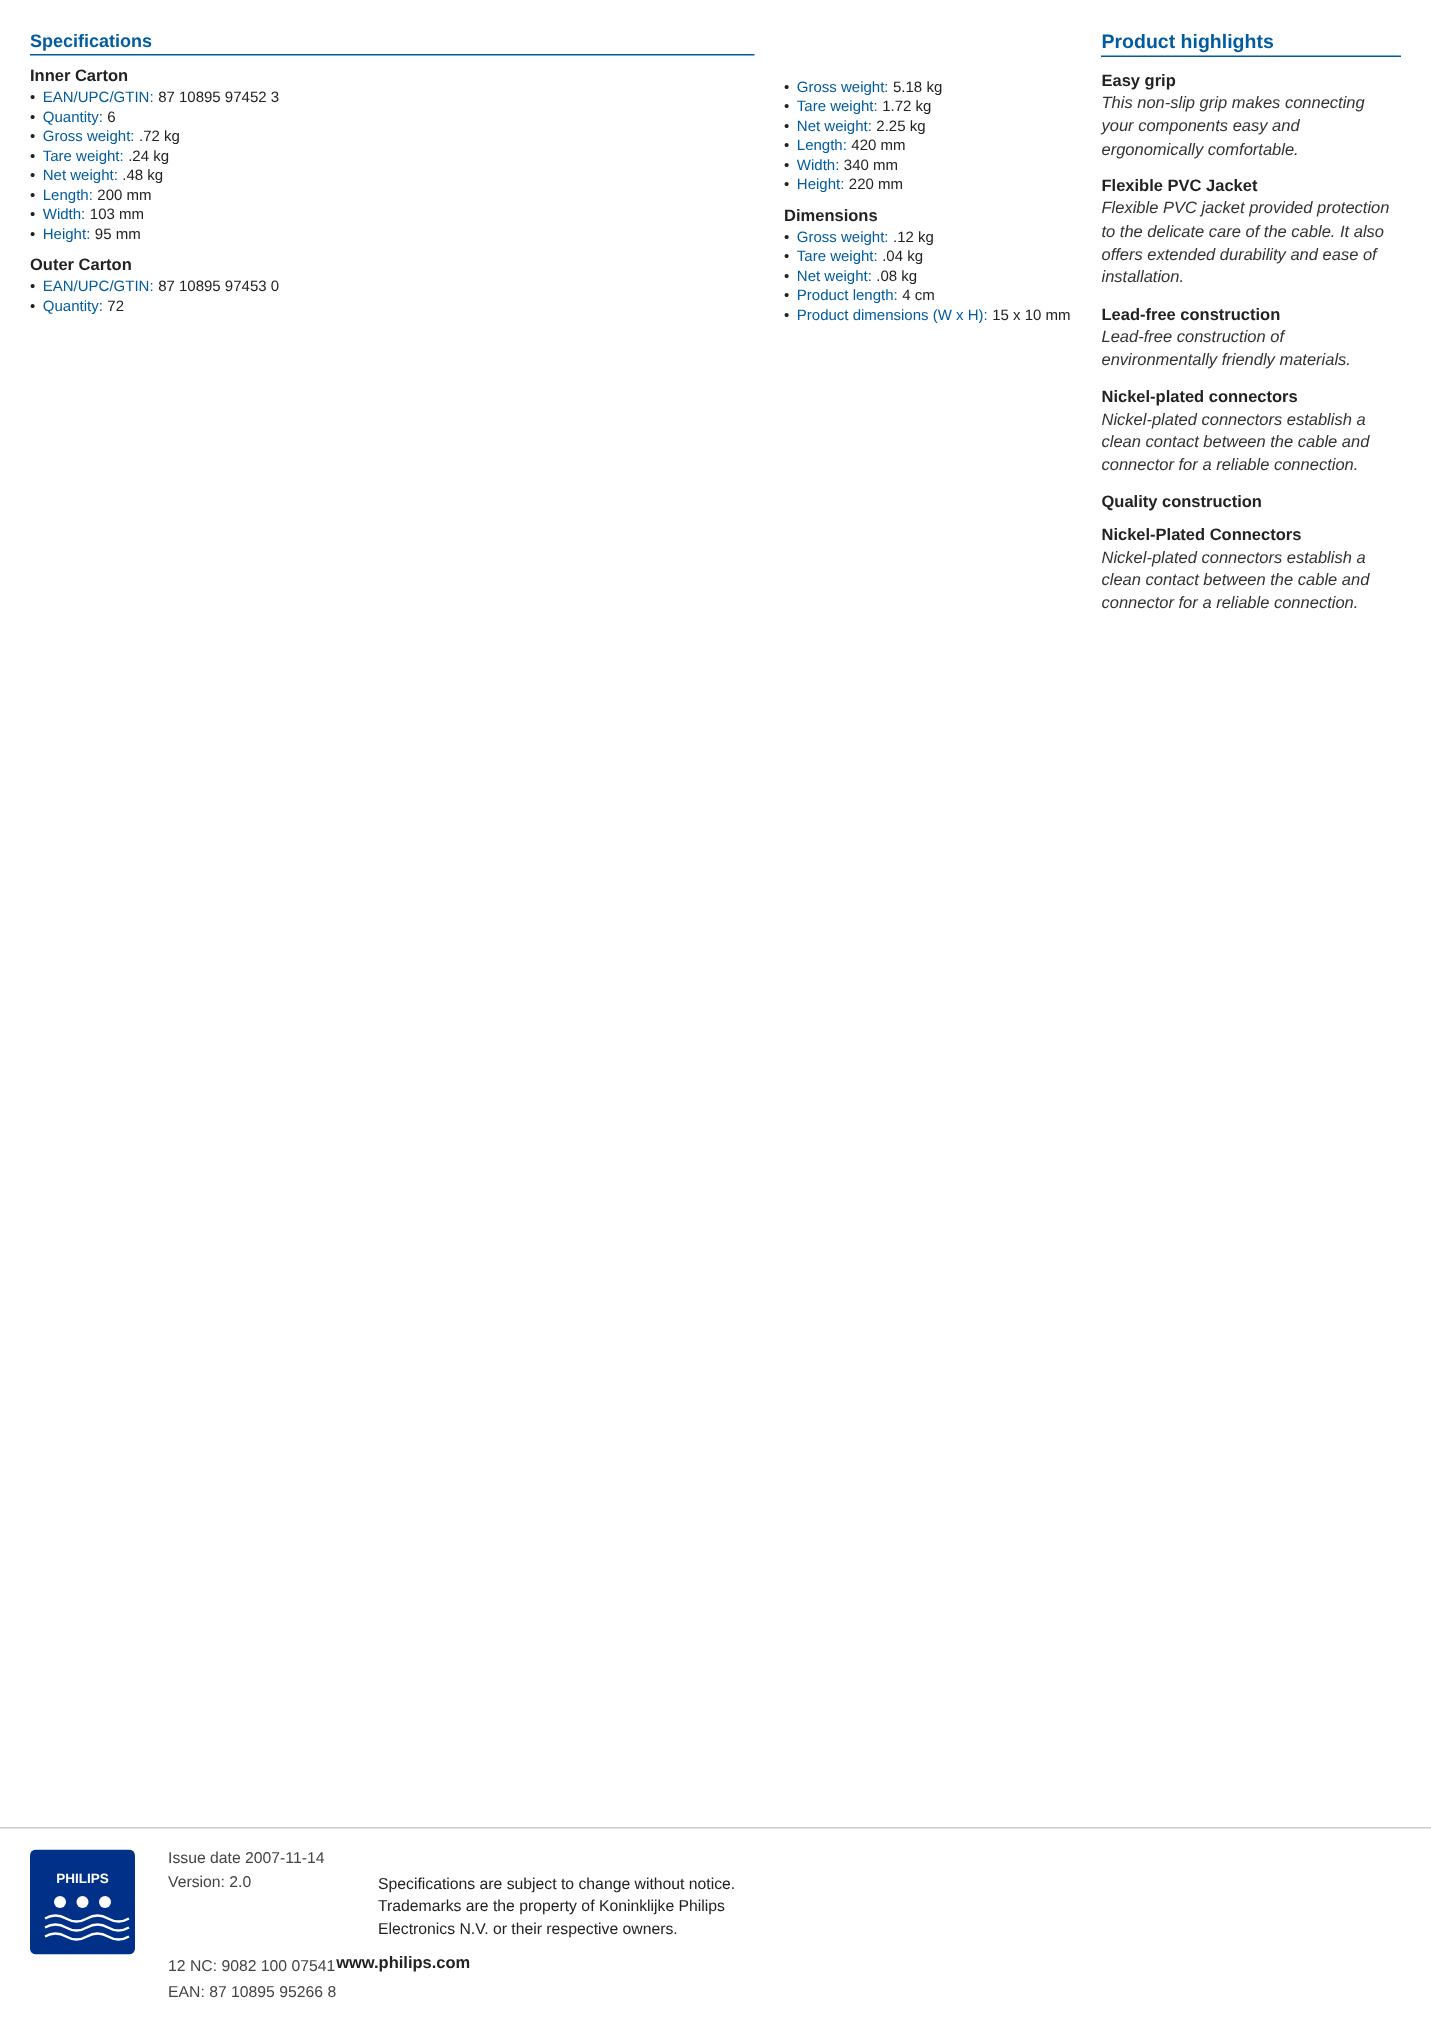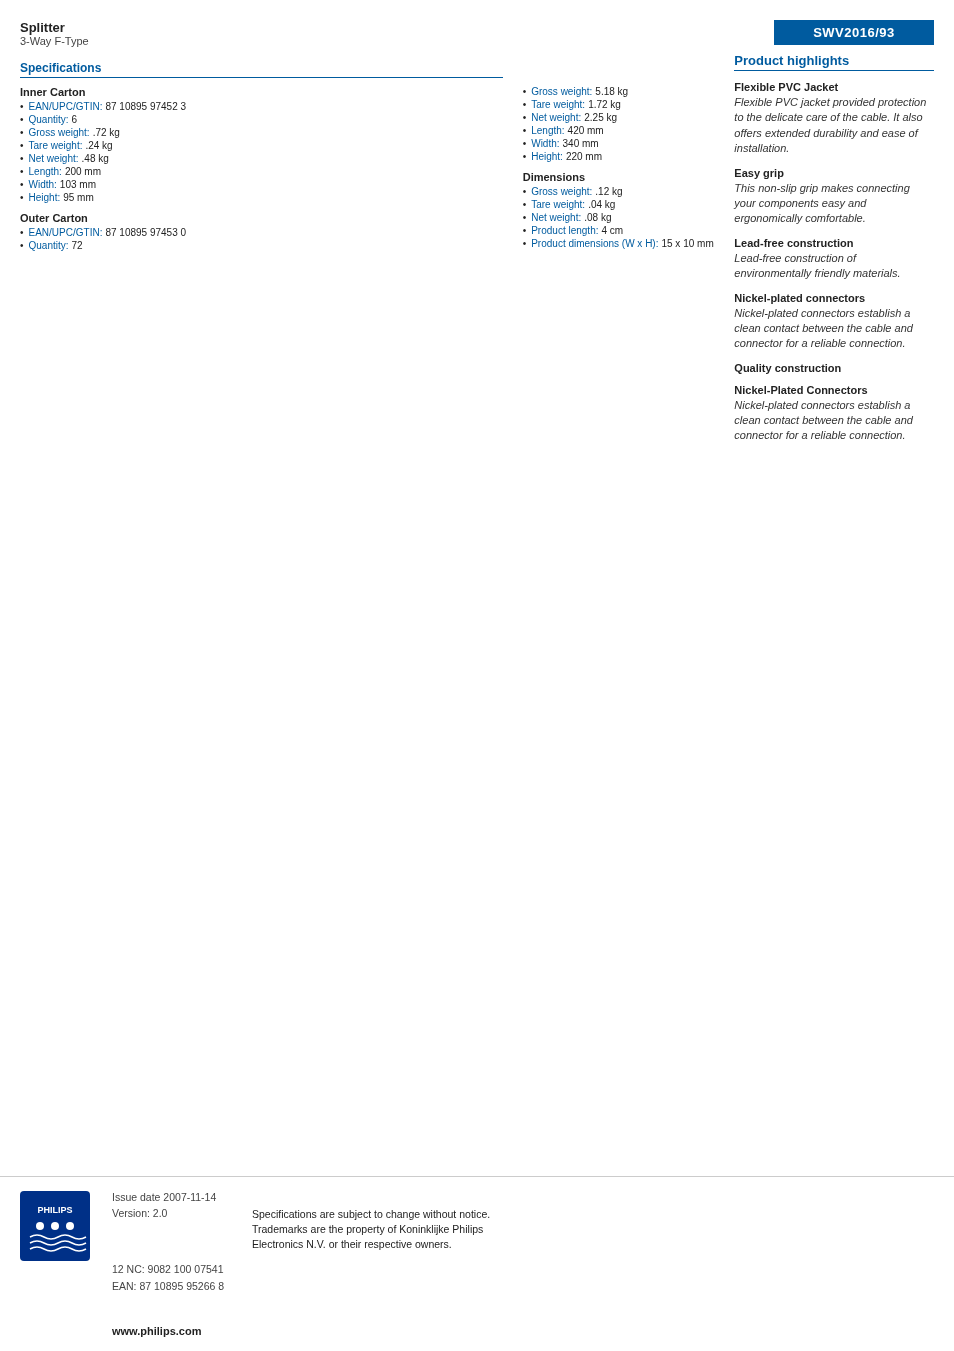--- a/index.html
+++ b/index.html
@@ -188,24 +188,20 @@
     }
   </style>
 </head>
 <body>
 
 <div class="page">
   <div class="main-content">
 
     <div class="left-col">
 
-      <div class="product-title-area">
-        <div class="product-name">Splitter</div>
-        <div class="product-subtype">3-Way F-Type</div>
-      </div>
 
       <div class="section-title">Specifications</div>
 
       <div class="subsection-title">Inner Carton</div>
       <ul class="spec-list">
         <li>
           <span class="spec-label">EAN/UPC/GTIN:</span>
           <span class="spec-value">87 10895 97452 3</span>
         </li>
         <li>
@@ -246,23 +242,20 @@
         </li>
         <li>
           <span class="spec-label">Quantity:</span>
           <span class="spec-value">72</span>
         </li>
       </ul>
     </div>
 
     <div style="width:45%; display:flex; flex-direction:column;">
 
-      <div style="display:flex; justify-content:flex-end; margin-bottom:8px;">
-        <div class="product-id-container">SWV2016/93</div>
-      </div>
 
       <div style="display:flex;">
 
         <div style="width:50%; padding-right:10px;">
           <div style="height:32px;"></div>
           <ul class="spec-list">
             <li>
               <span class="spec-label">Gross weight:</span>
               <span class="spec-value">5.18 kg</span>
             </li>
@@ -310,27 +303,27 @@
               <span class="spec-label">Product dimensions (W x H):</span>
               <span class="spec-value">15 x 10 mm</span>
             </li>
           </ul>
         </div>
 
         <div style="width:50%; padding-left:6px;">
           <div class="highlights-title">Product highlights</div>
 
           <div class="highlight-item">
+            <div class="highlight-name">Easy grip</div>
+            <div class="highlight-desc">This non-slip grip makes connecting your components easy and ergonomically comfortable.</div>
+          </div>
+
+          <div class="highlight-item">
             <div class="highlight-name">Flexible PVC Jacket</div>
             <div class="highlight-desc">Flexible PVC jacket provided protection to the delicate care of the cable. It also offers extended durability and ease of installation.</div>
-          </div>
-
-          <div class="highlight-item">
-            <div class="highlight-name">Easy grip</div>
-            <div class="highlight-desc">This non-slip grip makes connecting your components easy and ergonomically comfortable.</div>
           </div>
 
           <div class="highlight-item">
             <div class="highlight-name">Lead-free construction</div>
             <div class="highlight-desc">Lead-free construction of environmentally friendly materials.</div>
           </div>
 
           <div class="highlight-item">
             <div class="highlight-name">Nickel-plated connectors</div>
             <div class="highlight-desc">Nickel-plated connectors establish a clean contact between the cable and connector for a reliable connection.</div>
@@ -369,21 +362,21 @@
     </div>
 
     <div class="footer-meta">
       <div class="footer-row">
         <span class="footer-label">Issue date 2007-11-14</span>
       </div>
       <div class="footer-row">
         <span class="footer-label">Version: 2.0</span>
         <span class="footer-value">Specifications are subject to change without notice.<br>Trademarks are the property of Koninklijke Philips<br>Electronics N.V. or their respective owners.</span>
       </div>
-      <div style="display:flex; gap:30px; margin-top:6px;flex-direction:column;">
+      <div style="display:flex; margin-top:6px;">
         <div class="footer-nc-ean">
           <div>12 NC: 9082 100 07541</div>
           <div>EAN: 87 10895 95266 8</div>
         </div>
         <div class="footer-website">www.philips.com</div>
       </div>
     </div>
   </div>
 </div>
 

